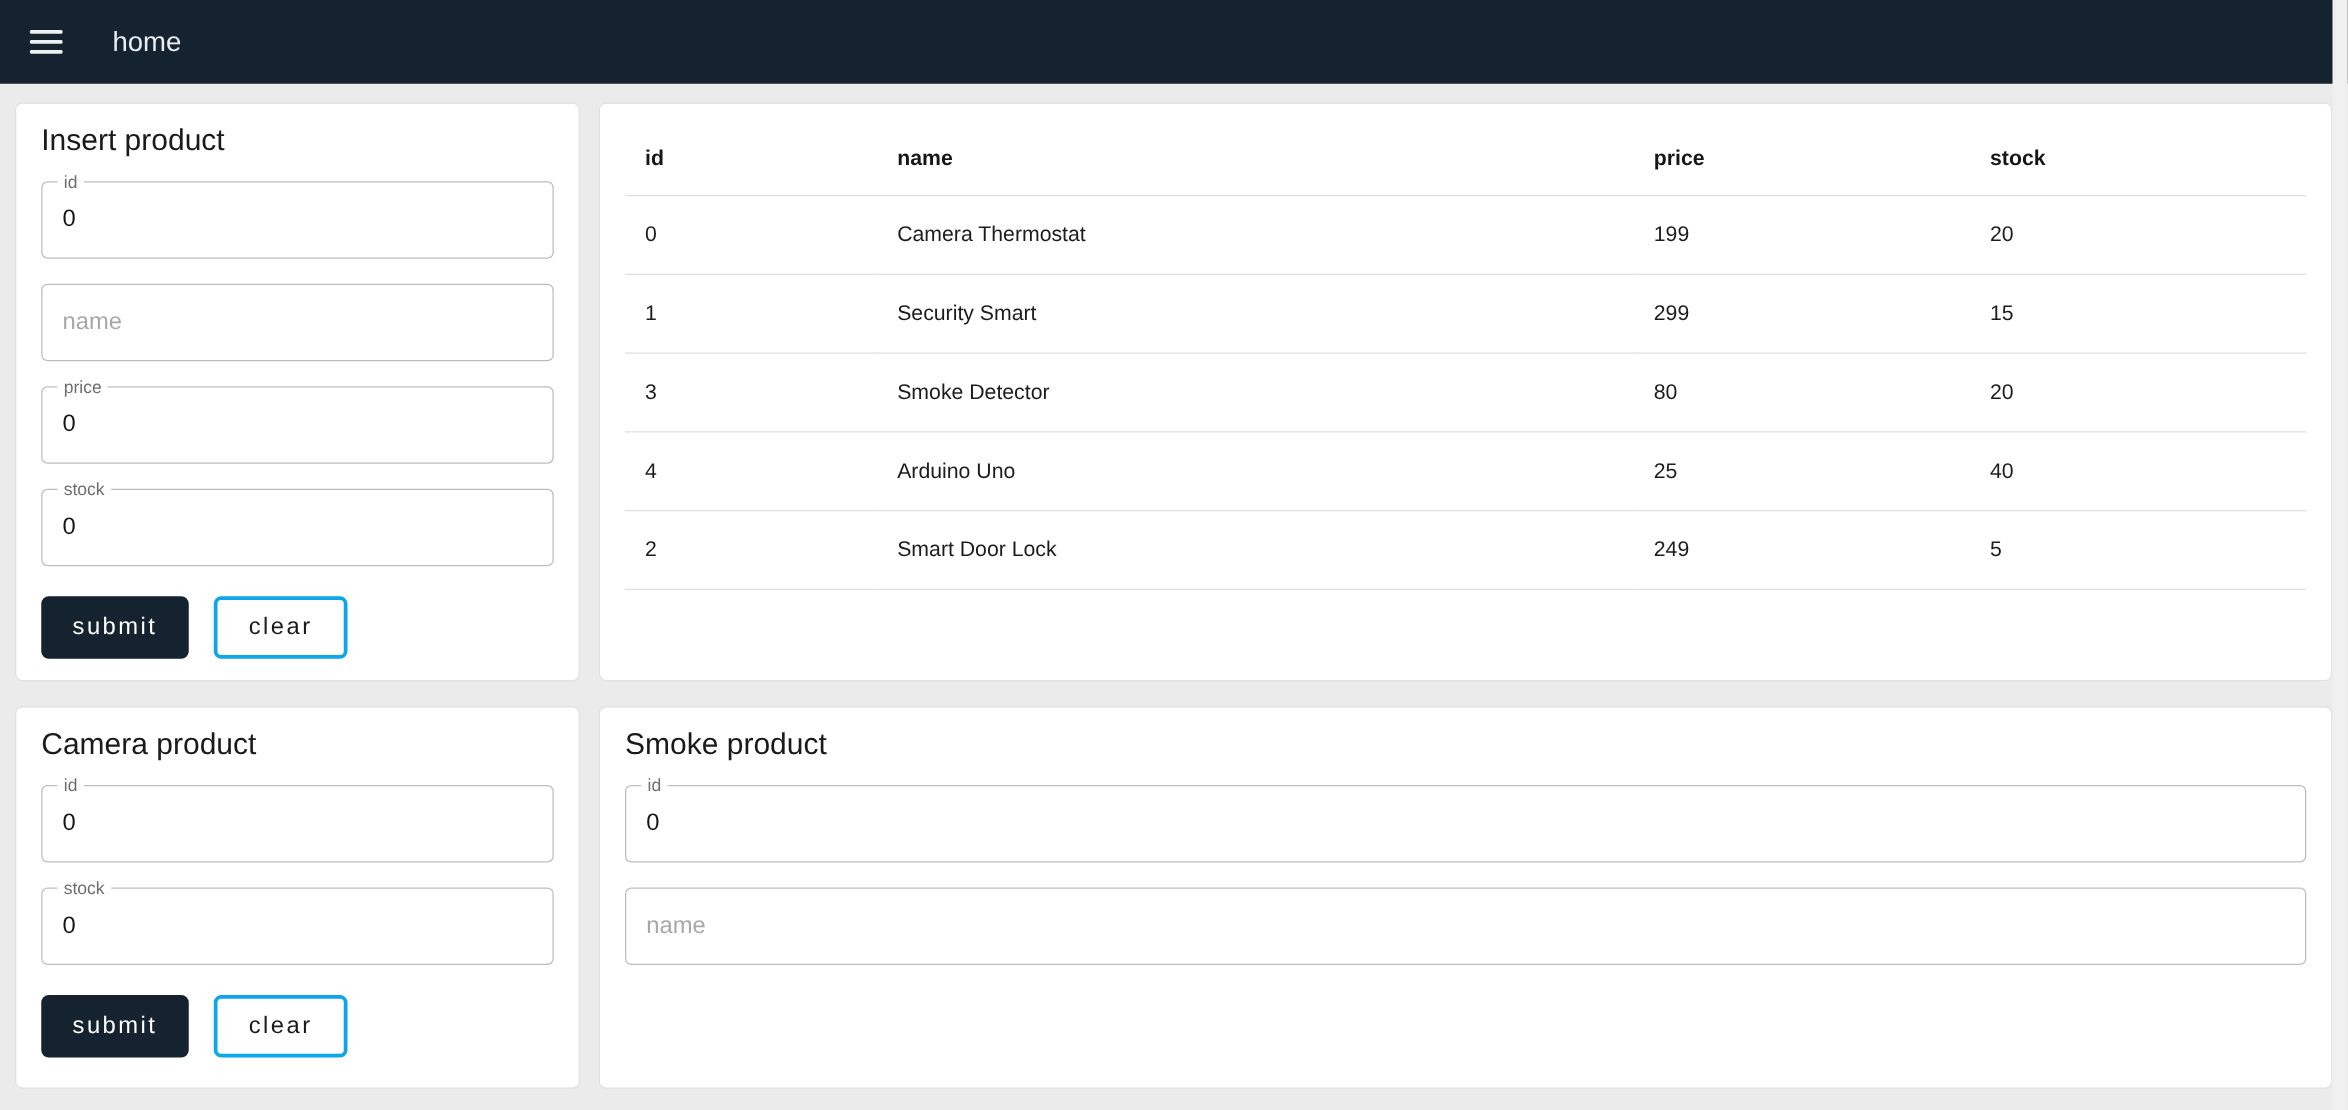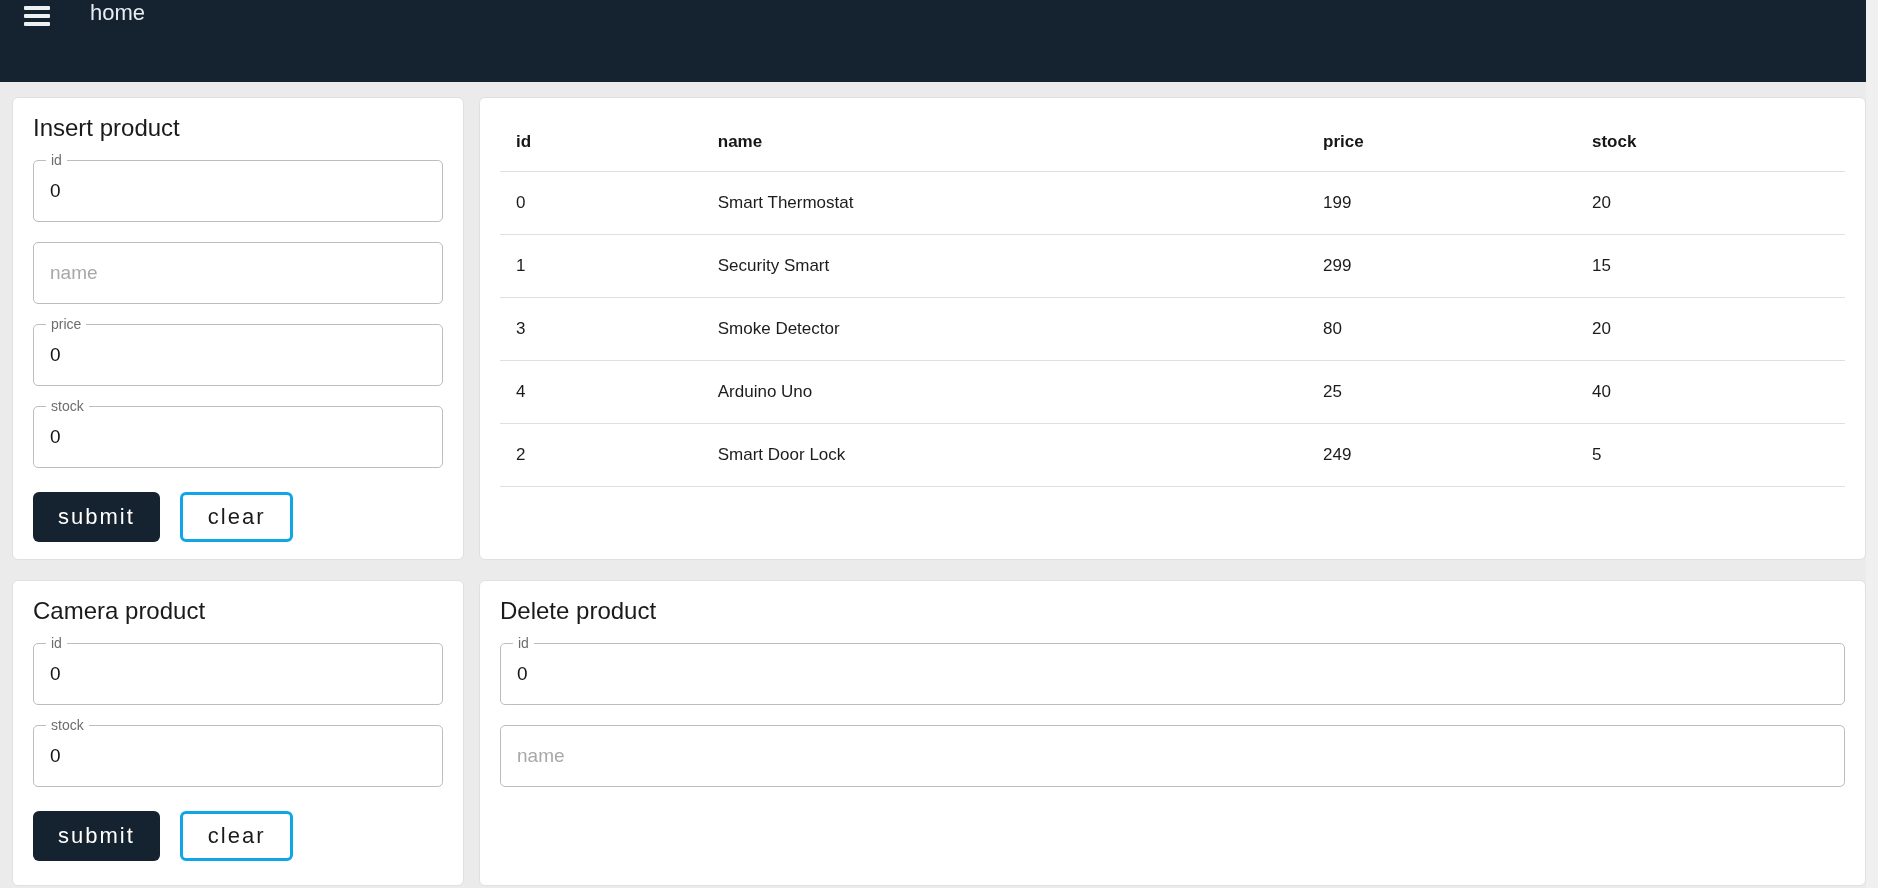--- a/index.html
+++ b/index.html
@@ -7,24 +7,24 @@
   body {
     width: 1878px;
     height: 888px;
     background: #ebebeb;
     font-family: "Liberation Sans", sans-serif;
     overflow: hidden;
     position: relative;
   }
   
   .navbar {
-    height: 82px;
+    height: 67px;
     background: #15222f;
     display: flex;
-    align-items: flex-start;
+    align-items: center;
     padding: 0 24px;
   }
   .menu-btn {
     width: 30px; height: 32px;
     background: none; border: none; padding: 0;
     display: flex; flex-direction: column; justify-content: center;
     gap: 4.5px; cursor: pointer;
   }
   .menu-btn i {
     display: block; width: 26px; height: 3.4px;
@@ -91,21 +91,21 @@
     color: #141414;
     padding: 0 16px;
   }
   .field input::placeholder { color: #a8a8a8; opacity: 1; }
   
   .btn-row { display: flex; gap: 20px; margin-top: 24px; }
   .btn {
     height: 50px;
     border-radius: 6px;
     font-family: inherit;
-    font-size: 22px;
+    font-size: 19px;
     font-weight: 500;
     letter-spacing: 2px;
     padding: 0 25px;
     cursor: pointer;
   }
   .btn-primary { background: #15222f; color: #ffffff; border: none; }
   .btn-outline { background: #ffffff; color: #1a1a1a; border: 3px solid #0ea5e9; }
   
   .data-table {
     width: 100%;
@@ -183,21 +183,21 @@
         <tr>
           <th>id</th>
           <th>name</th>
           <th>price</th>
           <th>stock</th>
         </tr>
       </thead>
       <tbody>
           <tr>
             <td>0</td>
-            <td>Smart Thermostat</td>
+            <td>Camera Thermostat</td>
             <td>199</td>
             <td>20</td>
           </tr>
           <tr>
             <td>1</td>
             <td>Security Smart</td>
             <td>299</td>
             <td>15</td>
           </tr>
           <tr>
@@ -235,21 +235,21 @@
       <input type="text" value="0" style="">
     </div>
 
     <div class="btn-row">
       <button class="btn btn-primary">submit</button>
       <button class="btn btn-outline">clear</button>
     </div>
   </section>
 
   <section class="panel panel-short">
-    <h2 class="panel-title">Delete product</h2>
+    <h2 class="panel-title">Smoke product</h2>
 
     <div class="field">
       <span class="field-label">id</span>
       <input type="text" value="0" style="">
     </div>
 
     <div class="field">
       <input type="text" placeholder="name" style="">
     </div>
 

